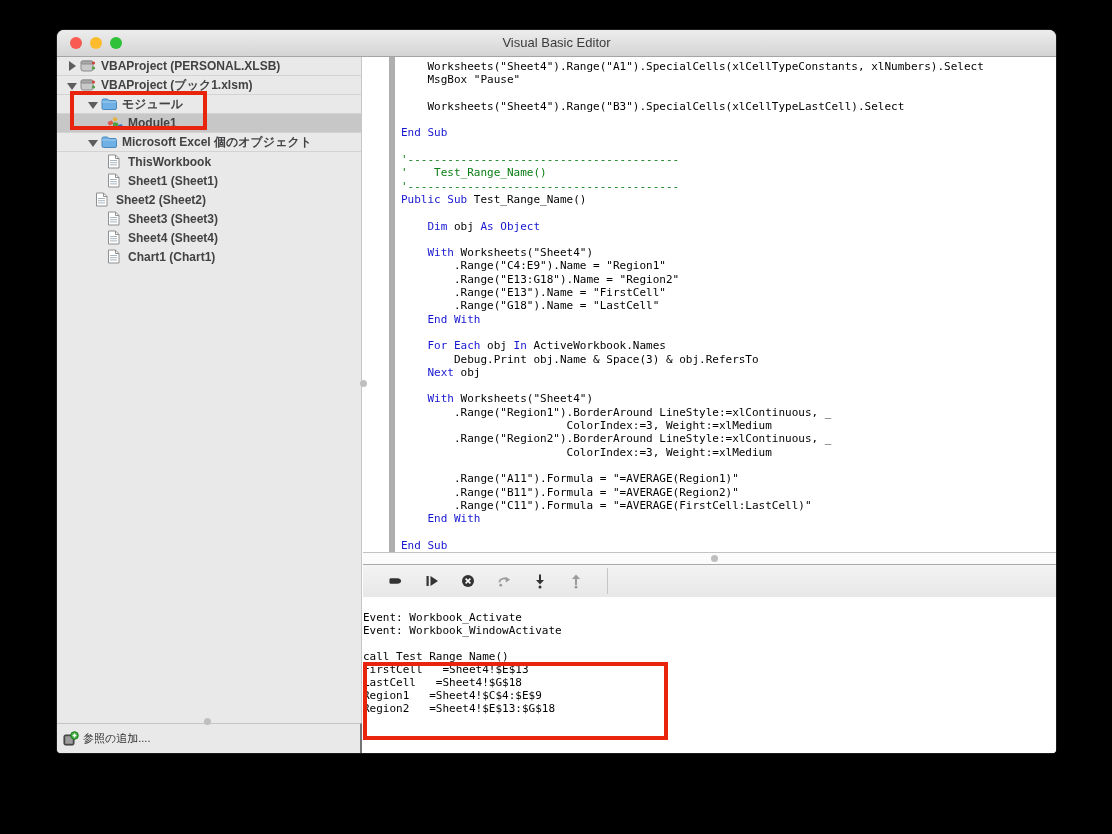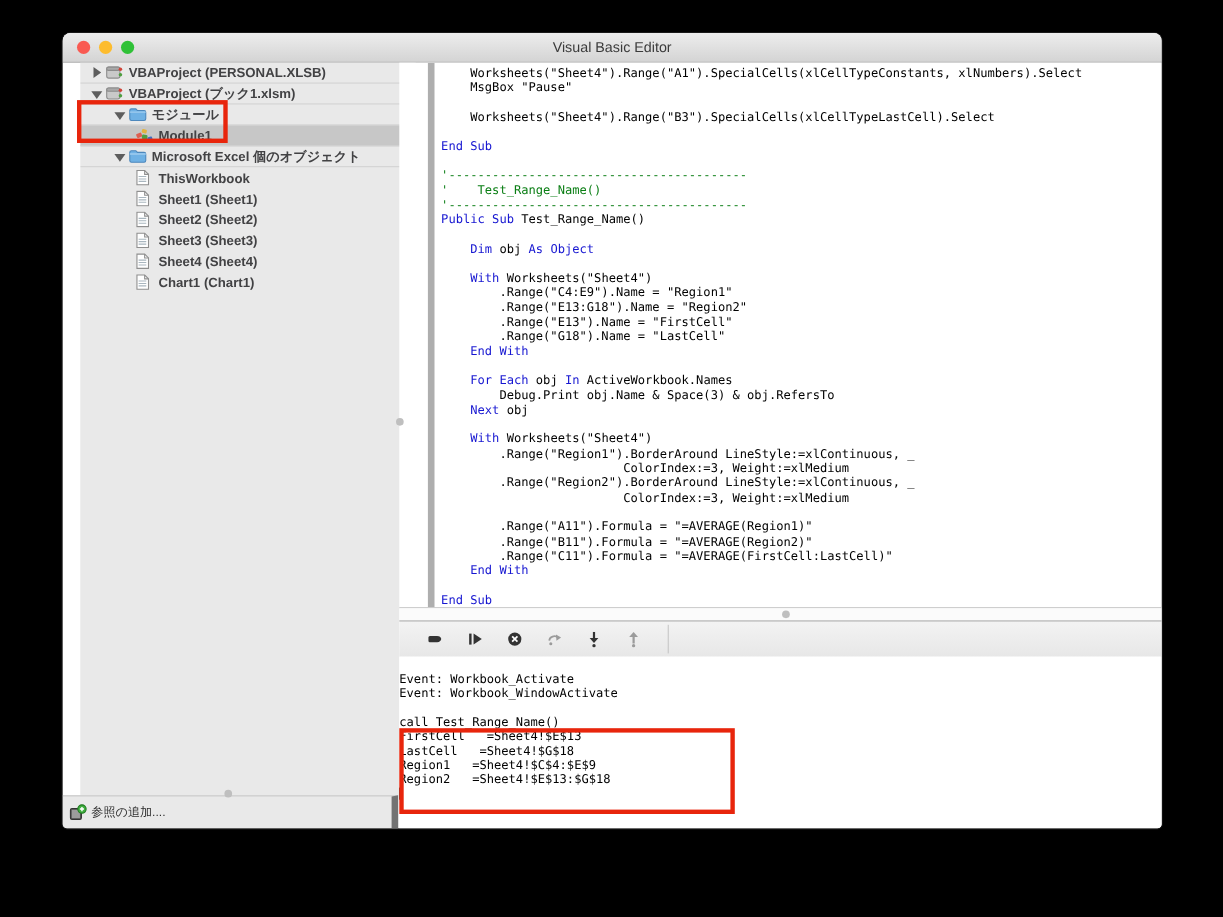--- a/index.html
+++ b/index.html
@@ -7,37 +7,37 @@
        font-family:"Liberation Sans",sans-serif;}
   .window{position:absolute;left:57px;top:30px;width:999px;height:723px;background:#fff;
           border-radius:7px 7px 4px 4px;overflow:hidden;box-shadow:0 0 0 1px #1a1a1a;}
   
   .titlebar{position:absolute;left:0;top:0;right:0;height:27px;box-sizing:border-box;
             background:linear-gradient(#ededed,#d4d4d4);border-bottom:1px solid #a5a5a5;}
   .traffic{position:absolute;left:13px;top:7px;display:flex;gap:8px;}
   .light{width:12px;height:12px;border-radius:50%;box-sizing:border-box;}
   .title{text-align:center;line-height:26px;font-size:13px;color:#3b3b3b;}
   
-  .tree{position:absolute;left:16px;top:27px;width:305px;height:666px;background:#e9e9e9;
+  .tree{position:absolute;left:0;top:27px;width:305px;height:666px;background:#e9e9e9;
         box-sizing:border-box;border-right:1px solid #c6c6c6;overflow:hidden;}
   .tree-row{height:19px;display:flex;align-items:center;box-sizing:border-box;
             font-size:12px;font-weight:bold;color:#424244;white-space:nowrap;}
   .tree-row.sep{border-bottom:1px solid #d3d3d3;height:19px;}
   .tree-row.selected{background:#c7c7c7;}
   .tw{display:inline-block;flex:0 0 auto;}
   .arrow{width:13px;height:13px;margin-right:2px;position:relative;}
   .arrow.exp::after{content:"";position:absolute;left:2px;top:4px;border-left:5px solid transparent;
        border-right:5px solid transparent;border-top:7px solid #5d5d5d;}
   .arrow.col::after{content:"";position:absolute;left:4px;top:1px;border-top:5px solid transparent;
        border-bottom:5px solid transparent;border-left:7px solid #5d5d5d;}
   .ticon{width:17px;height:15px;margin-right:4px;}
   .ticon svg{display:block;}
   
   .bottombar{position:absolute;left:0;bottom:0;width:305px;height:30px;box-sizing:border-box;
-             background:#e9e9e9;border-top:1px solid #c6c6c6;border-right:6px solid #737373;
+             background:#e9e9e9;border-top:1px solid #c6c6c6;border-right:2px solid #737373;
              display:flex;align-items:center;padding-left:6px;font-size:11px;color:#2e2e2e;}
   .bottombar .ticon{margin-right:3px;}
   .handle-dot{position:absolute;width:7px;height:7px;border-radius:50%;background:#bfbfbf;z-index:5;}
   
   .rightpane{position:absolute;left:306px;top:27px;right:0;bottom:0;background:#fff;}
   .codepane{position:absolute;left:0;top:0;right:0;height:496px;box-sizing:border-box;
             border-bottom:1px solid #c2c2c2;overflow:hidden;}
   .marginbar{position:absolute;left:26px;top:0;width:6px;height:100%;background:#aeaeae;}
   .code{position:absolute;left:38px;top:3px;font-family:"DejaVu Sans Mono",monospace;
         font-size:11px;line-height:13.3px;white-space:pre;color:#000;}
@@ -141,21 +141,21 @@
       <div class="tree-row" style="padding-left: 50px;">
         <span class="tw ticon">
           <svg width="13" height="15" viewBox="0 0 13 15">
             <path d="M1.5 1 h7 l3.5 3.5 V14 H1.5 z" fill="#fff" stroke="#8f8f8f"></path>
             <path d="M8.5 1 V4.5 H12" fill="none" stroke="#8f8f8f"></path>
             <path d="M3 6.5 h7 M3 8.7 h7 M3 10.9 h7" stroke="#a9b6bf" stroke-width="1"></path>
           </svg>
         </span>
         <span>Sheet1 (Sheet1)</span>
       </div>
-      <div class="tree-row" style="padding-left: 50px;">
+      <div class="tree-row" style="padding-left: 38px;">
         <span class="tw ticon">
           <svg width="13" height="15" viewBox="0 0 13 15">
             <path d="M1.5 1 h7 l3.5 3.5 V14 H1.5 z" fill="#fff" stroke="#8f8f8f"></path>
             <path d="M8.5 1 V4.5 H12" fill="none" stroke="#8f8f8f"></path>
             <path d="M3 6.5 h7 M3 8.7 h7 M3 10.9 h7" stroke="#a9b6bf" stroke-width="1"></path>
           </svg>
         </span>
         <span>Sheet2 (Sheet2)</span>
       </div>
       <div class="tree-row" style="padding-left: 50px;">

